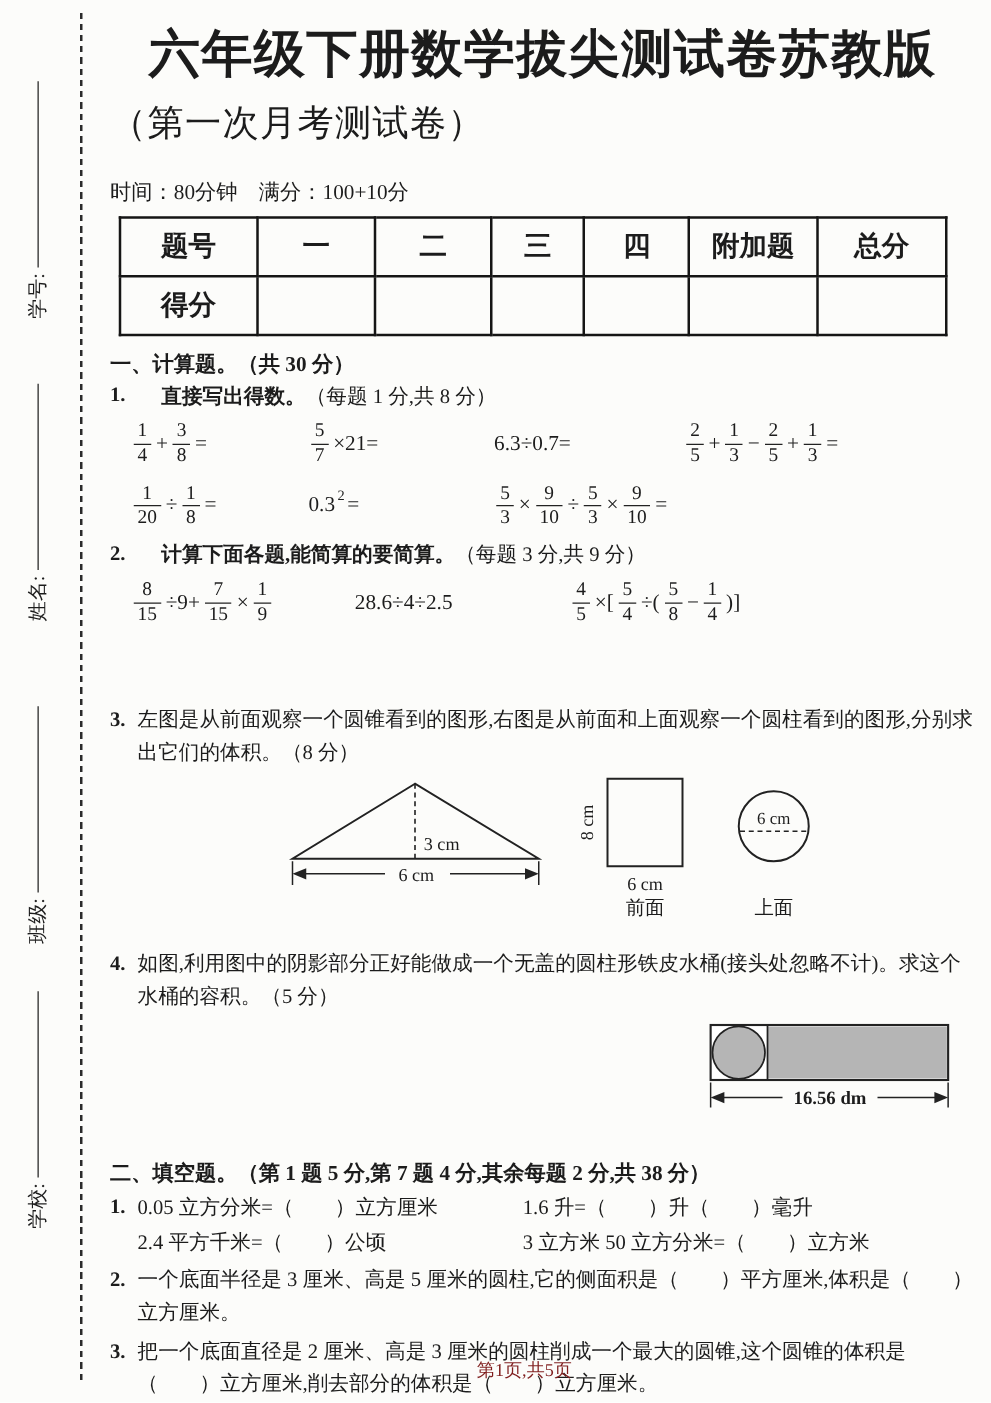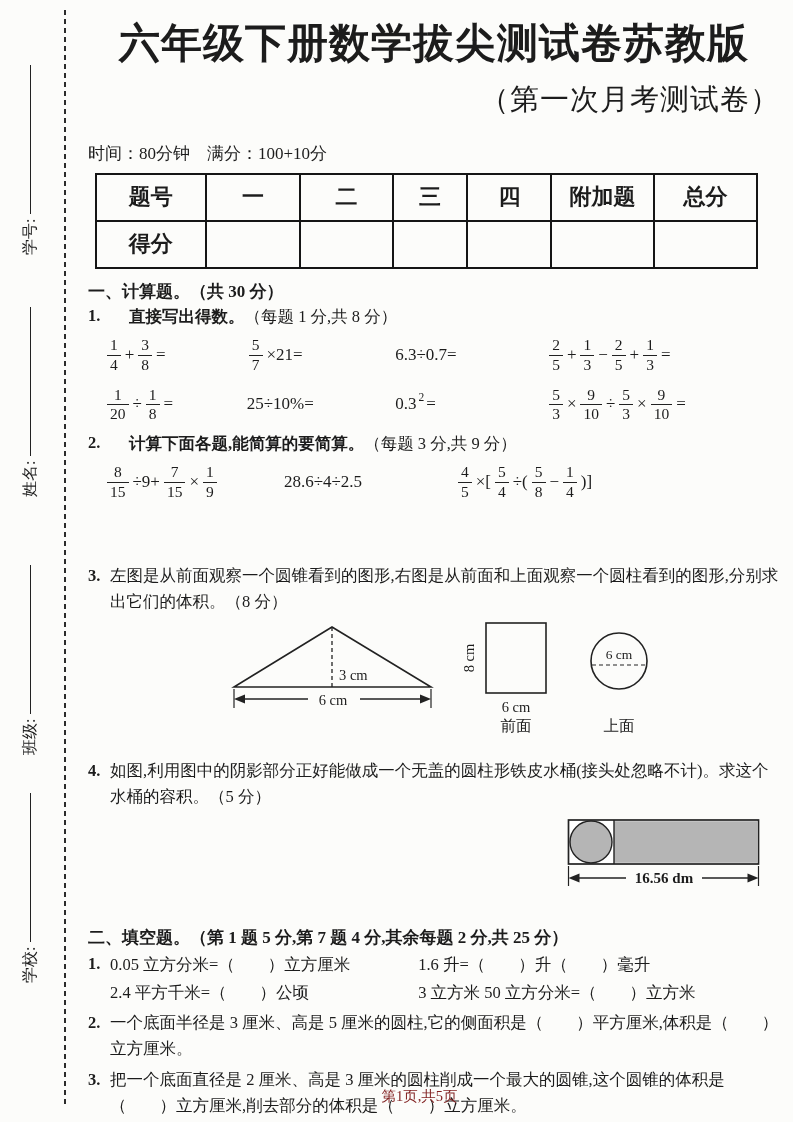--- a/index.html
+++ b/index.html
@@ -16,21 +16,21 @@
   .side-item {
     position:absolute; left:-65px; width:190px; height:22px;
     transform:rotate(-90deg); display:flex; align-items:center;
     font-size:16px; color:#1c1c1c;
   }
   .si0{top:149px}.si1{top:391px}.si2{top:649px}.si3{top:877px}
   .side-line { flex:1; border-top:1.6px solid #222; margin-left:5px; height:0; }
   
   .content { position:absolute; left:88px; top:0; width:692px; }
   h1.title { margin:20px 0 0; text-align:center; font-size:41px; font-weight:700; letter-spacing:1px; line-height:1.15; }
-  h2.subtitle { margin:15px 0 0; text-align:right; font-size:29px; font-weight:400; letter-spacing:1px; line-height:1.2; }
+  h2.subtitle { margin:15px 0 0; text-align:left; font-size:29px; font-weight:400; letter-spacing:1px; line-height:1.2; }
   .meta { margin:25px 30px 0 0; font-size:17px; }
   
   table.score { border-collapse:collapse; table-layout:fixed; width:663px; margin:8px 0 0 7px; border:2.5px solid #151515; }
   table.score th, table.score td { border:2px solid #151515; height:45px; text-align:center; font-size:22px; font-weight:700; padding:0; }
   
   .sec-head { margin:11px 0 0; font-size:17px; }
   .sec-title { font-weight:700; }
   .sec-note { font-weight:700; }
   .q-head { margin:3px 0 0; font-size:16.5px; position:relative; padding-left:22px; }
   .qnum { position:absolute; left:0; font-weight:700; }
@@ -174,23 +174,20 @@
             <span class="fden">20</span>
           </span>
           <span class="op">÷</span>
           <span class="frac">
             <span class="fnum">1</span>
             <span class="fden">8</span>
           </span>
           <span class="op">=</span>
         </div>
       <div class="expr">
-          <span class="op">25÷10%=</span>
-        </div>
-      <div class="expr">
           <span class="op">0.3</span>
           <span class="sup">2</span>
           <span class="op">=</span>
         </div>
       <div class="expr">
           <span class="frac">
             <span class="fnum">5</span>
             <span class="fden">3</span>
           </span>
           <span class="op">×</span>
@@ -307,21 +304,21 @@
         <line x1="194.5" y1="50" x2="194.5" y2="70" stroke="#222" stroke-width="1.2"></line>
         <line x1="12" y1="62" x2="62" y2="62" stroke="#222" stroke-width="1.3"></line>
         <line x1="138" y1="62" x2="188" y2="62" stroke="#222" stroke-width="1.3"></line>
         <path d="M4.5,62 L15.5,57.5 L15.5,66.5 Z" fill="#222"></path>
         <path d="M194.5,62 L183.5,57.5 L183.5,66.5 Z" fill="#222"></path>
         <text x="100" y="67" font-size="15" text-anchor="middle">16.56 dm</text>
       </svg>
     </div>
 
     <div class="sec-head" style="margin-top:22px">
-      <span class="sec-title">二、填空题。</span><span class="sec-note">（第 1 题 5 分,第 7 题 4 分,其余每题 2 分,共 25 分）</span>
+      <span class="sec-title">二、填空题。</span><span class="sec-note">（第 1 题 5 分,第 7 题 4 分,其余每题 2 分,共 38 分）</span>
     </div>
 
     <p class="q-para" style="margin-top:2px">
       <span class="qnum">1.</span>
       <span class="fill-grid">
         <span>0.05 立方分米=（　　）立方厘米</span>
         <span>1.6 升=（　　）升（　　）毫升</span>
         <span>2.4 平方千米=（　　）公顷</span>
         <span>3 立方米 50 立方分米=（　　）立方米</span>
       </span>

